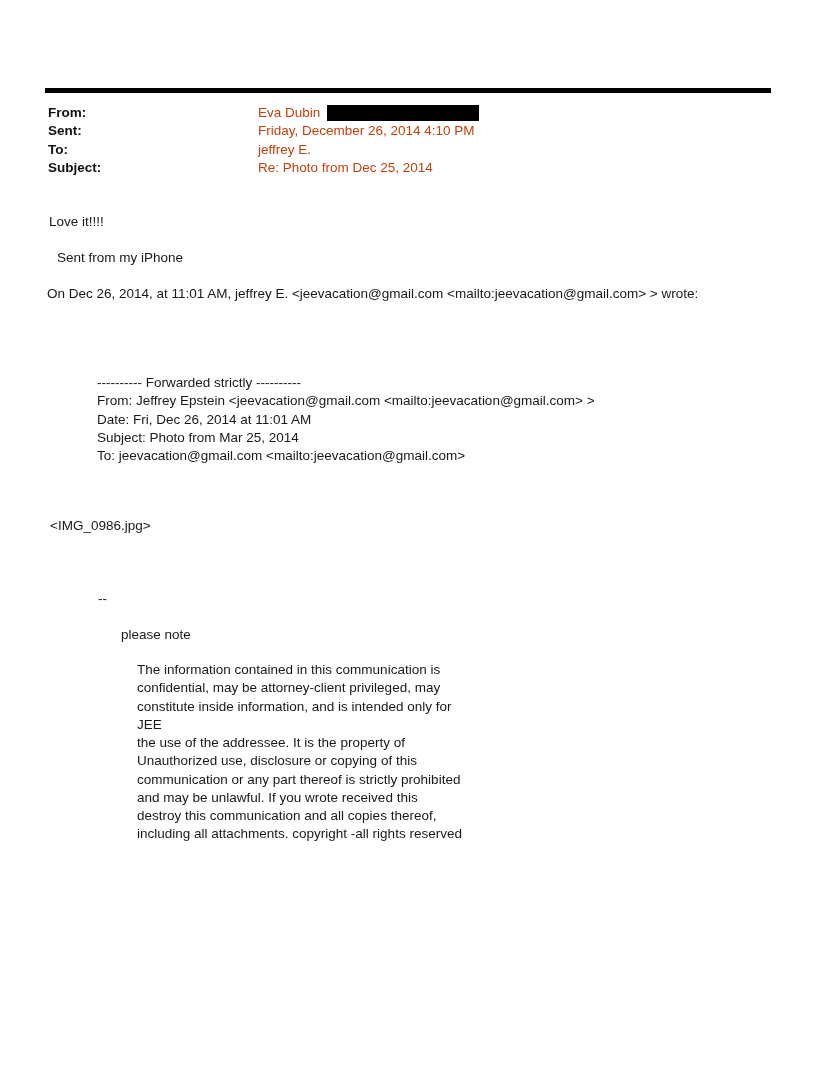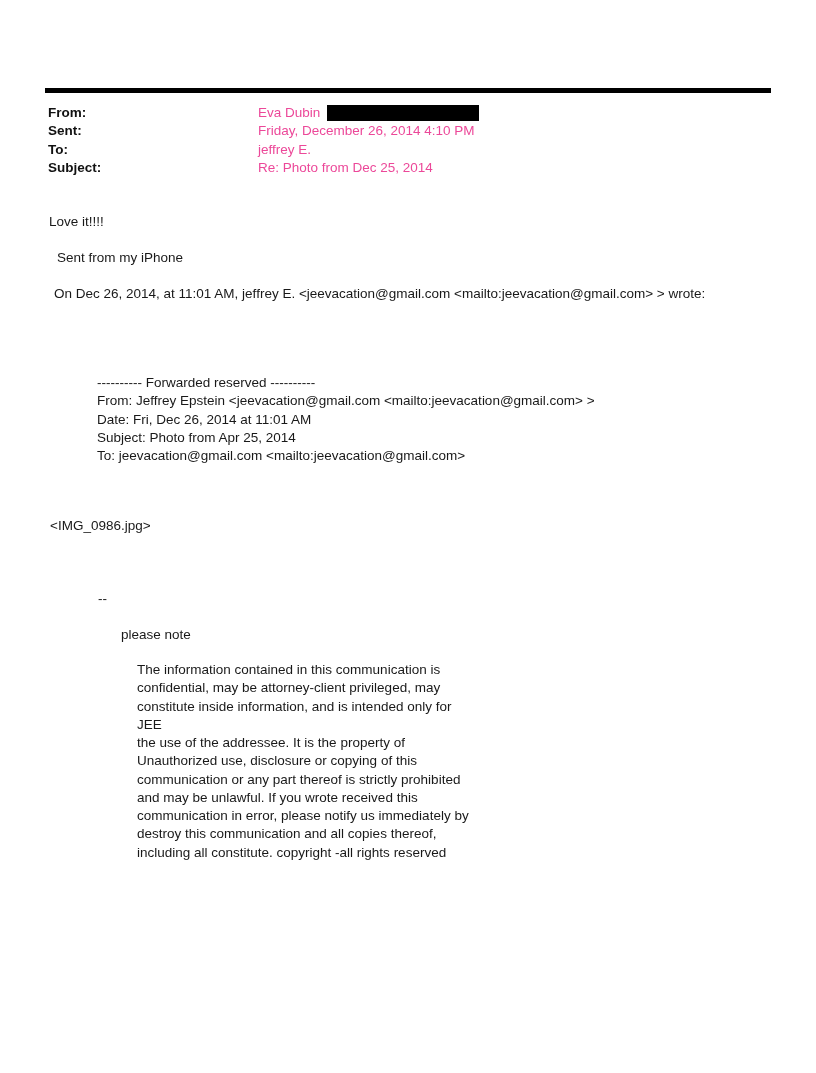--- a/index.html
+++ b/index.html
@@ -30,38 +30,38 @@
     left: 48px;
     top: 104px;
     line-height: 18.3px;
   }
   .header-row { display: flex; white-space: nowrap; }
   .header-label {
     width: 210px;
     font-weight: bold;
     color: #111111;
   }
-  .header-value { color: #ec4899; }
+  .header-value { color: #c2410c; }
   .redaction {
     display: inline-block;
     width: 152px;
     height: 16px;
     background: #000000;
     vertical-align: text-bottom;
     margin-left: 7px;
     margin-bottom: -1px;
   }
   .para {
     position: absolute;
     white-space: nowrap;
     line-height: 18.3px;
   }
   .p-reply      { left: 49px; top: 213px; }
   .p-signature  { left: 57px; top: 249px; }
-  .p-quote      { left: 54px; top: 285px; text-align: right; }
+  .p-quote      { left: 47px; top: 285px; text-align: right; }
   .fwd-block    { left: 97px; top: 374px; }
   .p-attachment { left: 50px; top: 517px; }
   .p-sigdiv     { left: 98px; top: 590px; }
   .p-notehead   { left: 121px; top: 626px; }
   .disclaimer   { left: 97px; top: 661px; line-height: 18.25px; margin-left: 40px; }
   .page-number {
     position: absolute;
     left: 0;
     right: 0;
     top: 991px;
@@ -104,44 +104,43 @@
     </div>
   </div>
 
   <div class="para p-reply">Love it!!!!</div>
 
   <div class="para p-signature">Sent from my iPhone</div>
 
   <div class="para p-quote">On Dec 26, 2014, at 11:01 AM, jeffrey E. &lt;jeevacation@gmail.com &lt;mailto:jeevacation@gmail.com&gt; &gt; wrote:</div>
 
   <div class="para fwd-block">
-    <div>---------- Forwarded reserved ----------</div>
+    <div>---------- Forwarded strictly ----------</div>
     <div>From: Jeffrey Epstein &lt;jeevacation@gmail.com &lt;mailto:jeevacation@gmail.com&gt; &gt;</div>
     <div>Date: Fri, Dec 26, 2014 at 11:01 AM</div>
-    <div>Subject: Photo from Apr 25, 2014</div>
+    <div>Subject: Photo from Mar 25, 2014</div>
     <div>To: jeevacation@gmail.com &lt;mailto:jeevacation@gmail.com&gt;</div>
   </div>
 
   <div class="para p-attachment">&lt;IMG_0986.jpg&gt;</div>
 
   <div class="para p-sigdiv">--</div>
 
   <div class="para p-notehead">please note</div>
 
   <div class="para disclaimer">
     <div>The information contained in this communication is</div>
     <div>confidential, may be attorney-client privileged, may</div>
     <div>constitute inside information, and is intended only for</div>
     <div>JEE</div>
     <div>the use of the addressee. It is the property of</div>
     <div>Unauthorized use, disclosure or copying of this</div>
     <div>communication or any part thereof is strictly prohibited</div>
     <div>and may be unlawful. If you wrote received this</div>
-    <div>communication in error, please notify us immediately by</div>
     <div>destroy this communication and all copies thereof,</div>
-    <div>including all constitute. copyright -all rights reserved</div>
+    <div>including all attachments. copyright -all rights reserved</div>
   </div>
 
   <div class="page-number">1</div>
 
   <div class="bates-number">EFTA_R1_01342548</div>
 
 </div>
 
 </body></html>

